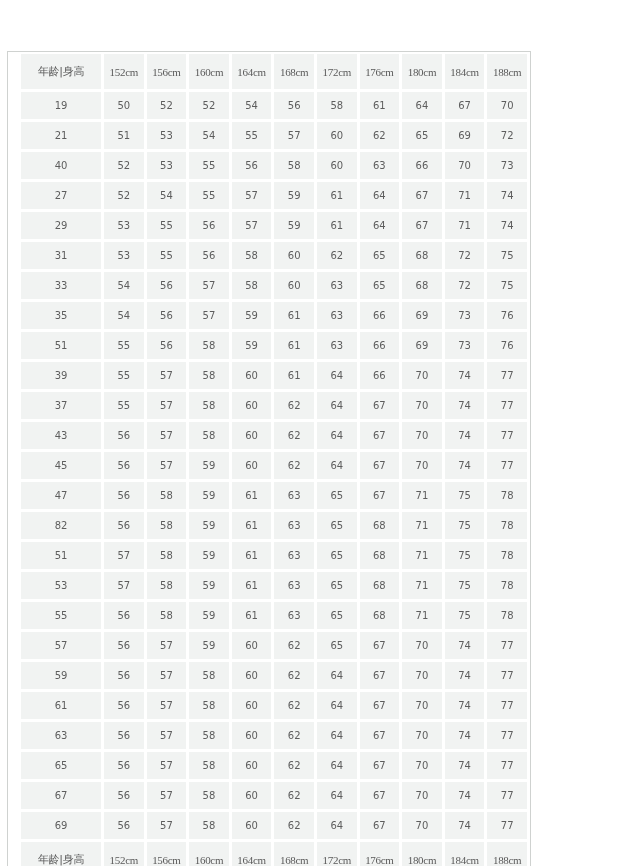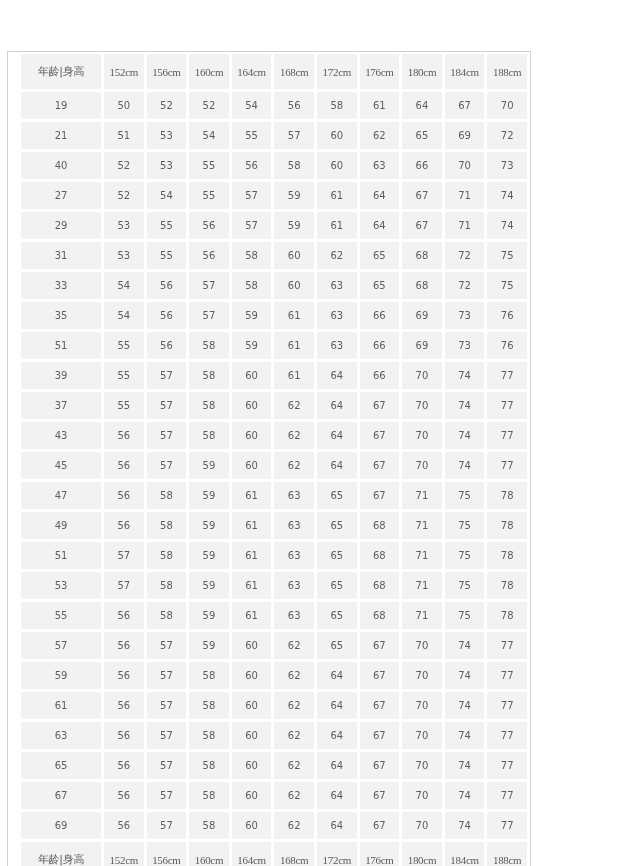--- a/index.html
+++ b/index.html
@@ -274,21 +274,21 @@
           <td>59</td>
           <td>61</td>
           <td>63</td>
           <td>65</td>
           <td>67</td>
           <td>71</td>
           <td>75</td>
           <td>78</td>
         </tr>
         <tr class="data-row">
-          <td>49</td>
+          <td>82</td>
           <td>56</td>
           <td>58</td>
           <td>59</td>
           <td>61</td>
           <td>63</td>
           <td>65</td>
           <td>68</td>
           <td>71</td>
           <td>75</td>
           <td>78</td>

